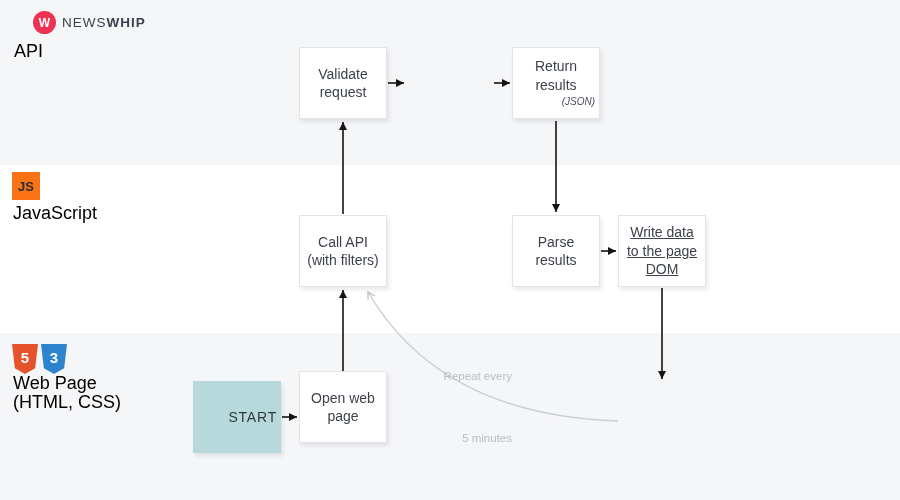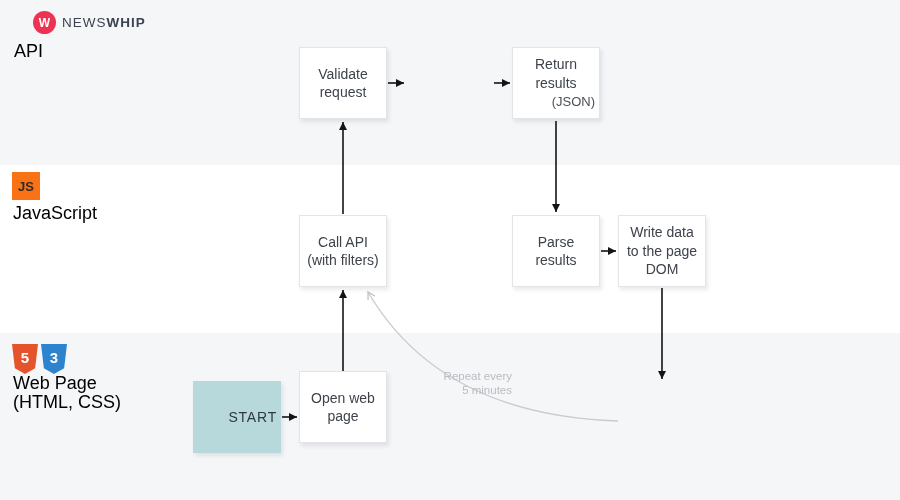--- a/index.html
+++ b/index.html
@@ -33,27 +33,27 @@
     display:flex;align-items:center;justify-content:center;
     clip-path:polygon(0 0,100% 0,89% 81%,50% 100%,11% 81%);padding-bottom:3px;box-sizing:border-box;}
   .shield-html{left:12px;background:#e5532d;}
   .shield-css{left:41px;background:#2d83ce;}
 
   
   .node{position:absolute;width:88px;height:72px;background:#ffffff;border:1px solid #e3e4e8;
     box-shadow:2px 3px 4px rgba(40,45,60,0.10);display:flex;flex-direction:column;align-items:flex-end;
     justify-content:center;text-align:center;font-size:14px;color:#3d424b;line-height:1.32;
     box-sizing:border-box;padding:4px;}
-  .node .sub{font-size:13px;margin-top:1px;color:#4a4f58;}
+  .node .sub{font-size:10px;margin-top:1px;color:#4a4f58;font-style:italic;}
   .n-validate{left:299px;top:47px;}
   .n-fetch{left:405px;top:47px;}
   .n-return{left:512px;top:47px;}
   .n-callapi{left:299px;top:215px;}
   .n-parse{left:512px;top:215px;}
-  .n-writedom{left:618px;top:215px;}
+  .n-writedom{left:618px;top:215px;text-decoration:underline;}
   .n-start{left:193px;top:381px;background:#b7d9dc;border:none;color:#2e3840;letter-spacing:0.8px;padding-left:20px;}
   .n-open{left:299px;top:371px;}
   .n-content{left:618px;top:381px;}
 
   
   .repeat-note{position:absolute;left:408px;top:369px;width:104px;text-align:right;
     font-size:11.5px;color:#b9bcc2;line-height:14px;}
 
   svg.arrows{position:absolute;top:0;left:0;pointer-events:none;}
 </style>
@@ -123,16 +123,16 @@
   </div>
   <div class="node n-start">
     <span>START</span>
   </div>
   <div class="node n-open">
     <span>Open web page</span>
   </div>
 
   <div class="repeat-note">
     <span style="display:block;">Repeat every</span>
-    <span style="display:block;">5 minutes</span>
+    <span style="display:block;margin-top:48px;">5 minutes</span>
   </div>
 
 </div>
 
 </body></html>

